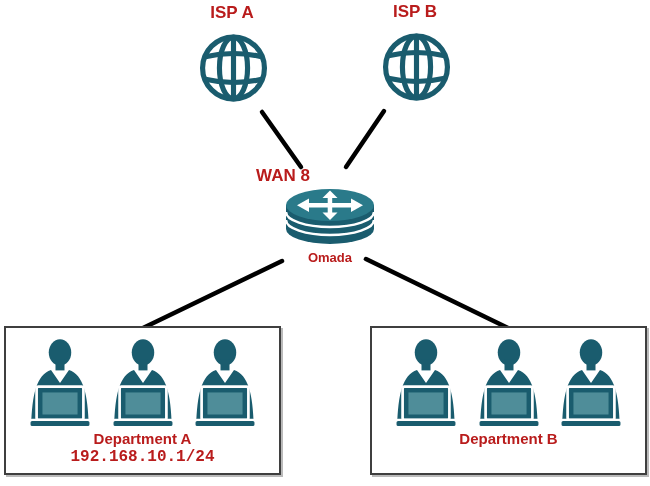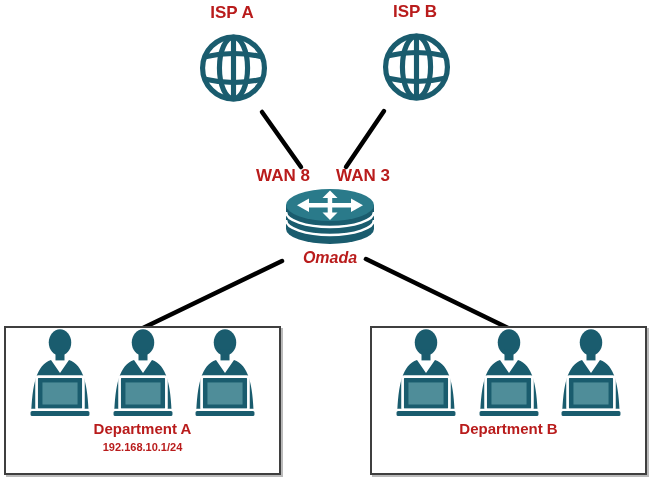--- a/index.html
+++ b/index.html
@@ -21,39 +21,40 @@
   }
   .abs{position:absolute;}
   .lbl{
     color:#b91c1c;
     font-weight:bold;
     text-align:center;
     white-space:nowrap;
   }
   .isp-label{font-size:17px;width:90px;}
   .wan-label{font-size:17px;width:80px;}
-  .gw-label{font-size:16px;width:124px;line-height:19px;font-style:italic;}
+  .gw-label{font-size:13px;width:124px;line-height:19px;}
   .links{left:0;top:0;z-index:1;}
   .node{z-index:2;}
   .dept-box{
     width:277px;height:149px;
     background:#ffffff;
     border:2px solid #3f3f3f;
     box-shadow:2px 2px 0 rgba(130,130,130,0.55);
     display:flex;flex-direction:column;
+    padding-top:10px;
     z-index:2;
   }
   .client-row{
     display:flex;
     justify-content:space-evenly;
     align-items:flex-start;
     padding:0 8px;
   }
   .dept-name{font-size:15px;line-height:19px;margin-top:1px;}
-  .dept-subnet{font-size:11px;line-height:19px;}
+  .dept-subnet{font-size:16px;line-height:19px;font-family:Liberation Mono, monospace;}
 </style>
 </head>
 <body>
 
 <div class="canvas">
 
   <svg width="0" height="0" style="position:absolute" aria-hidden="true">
     <defs>
       <symbol id="sym-globe" viewBox="0 0 80 80">
         <g fill="none" style="stroke:var(--teal-dark,#1a5c6e)" stroke-width="5.5">
@@ -105,21 +106,20 @@
   <svg class="abs node" style="left:196px;top:30px" width="75" height="76">
       <use href="#sym-globe"></use>
     </svg>
 
   <div class="abs lbl isp-label node" style="left:370px;top:2px">ISP B</div>
   <svg class="abs node" style="left:379px;top:29px" width="75" height="76">
       <use href="#sym-globe"></use>
     </svg>
 
   <div class="abs lbl wan-label node" style="left:243px;top:166px">WAN 8</div>
-  <div class="abs lbl wan-label node" style="left:323px;top:166px">WAN 3</div>
 
   <svg class="abs node" style="left:284px;top:188px" width="92" height="58">
       <use href="#sym-router"></use>
     </svg>
   <div class="abs lbl gw-label node" style="left:268px;top:248px">
     <div>Omada</div>
   </div>
 
   <div class="abs dept-box" style="left:4px;top:326px">
     <div class="client-row">

